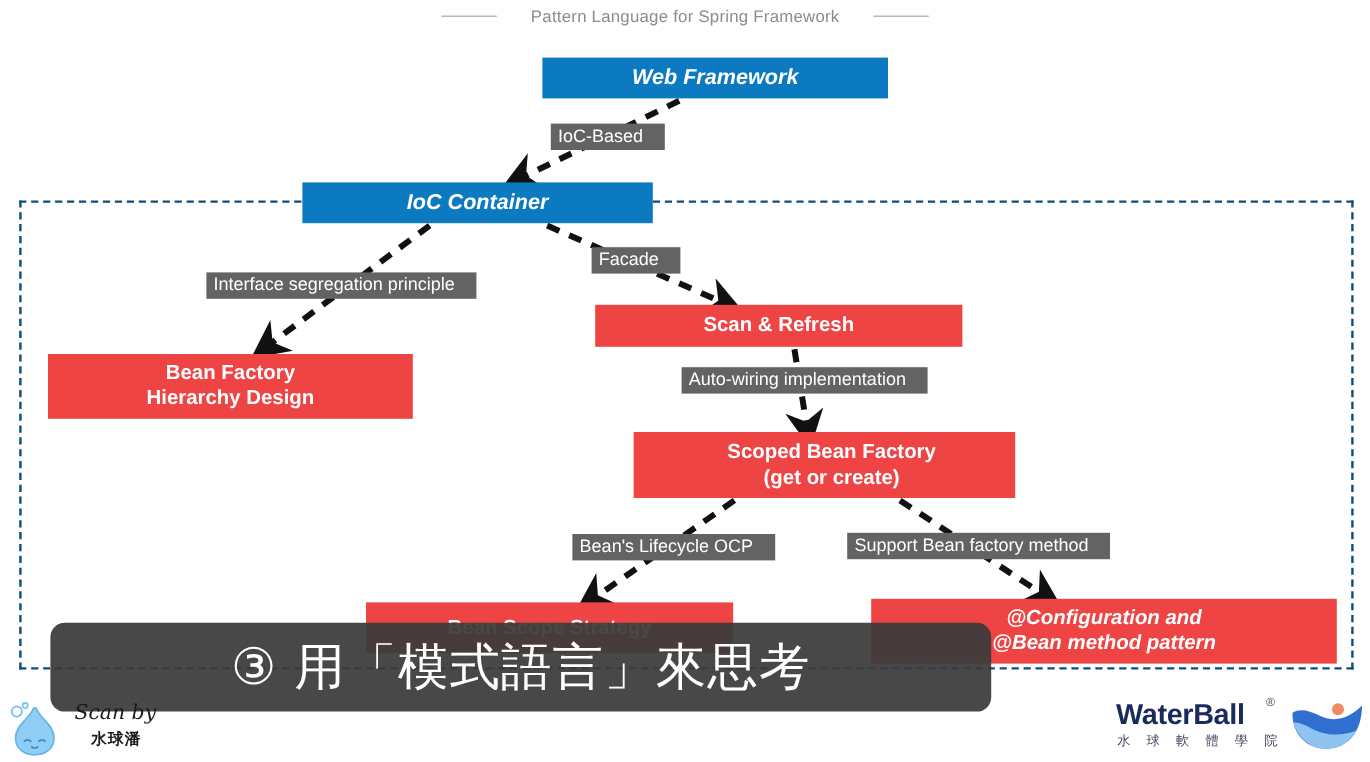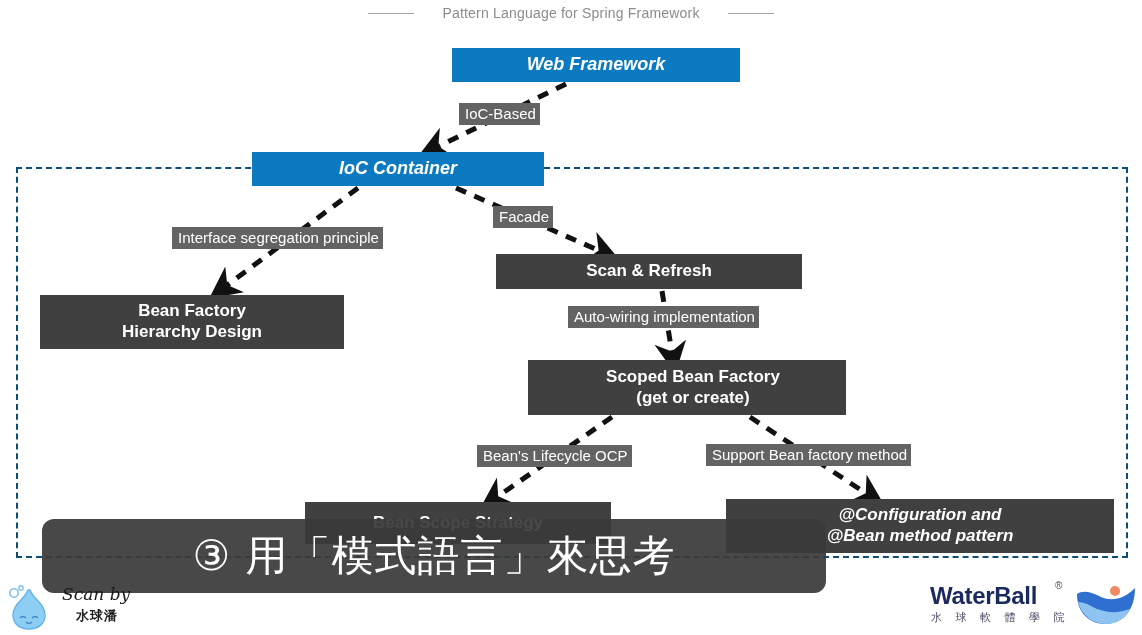--- a/index.html
+++ b/index.html
@@ -37,31 +37,31 @@
     position:absolute;
     display:flex;flex-direction:column;
     align-items:center;justify-content:center;
     color:#ffffff;
     text-align:center;
     line-height:1.22;
     font-weight:bold;
     font-size:17px;
   }
   .node.blue{background:#0b7ac0;}
-  .node.navy{background:#404040;}
+  .node.navy{background:#ef4444;}
   .node.ital{font-style:italic;font-size:18px;}
   .node .ln{display:block;white-space:nowrap;}
 
   
   .elabel{
     position:absolute;
     background:#636363;
     color:#ffffff;
     font-size:15px;
-    padding:2px 4px 3px 6px;
+    padding:2px 18px 3px 6px;
     white-space:nowrap;
     line-height:1.15;
   }
 
   
   .banner{
     position:absolute;left:42px;top:519px;width:784px;height:74px;
     background:rgba(58,58,58,.93);
     border-radius:12px;
   }

